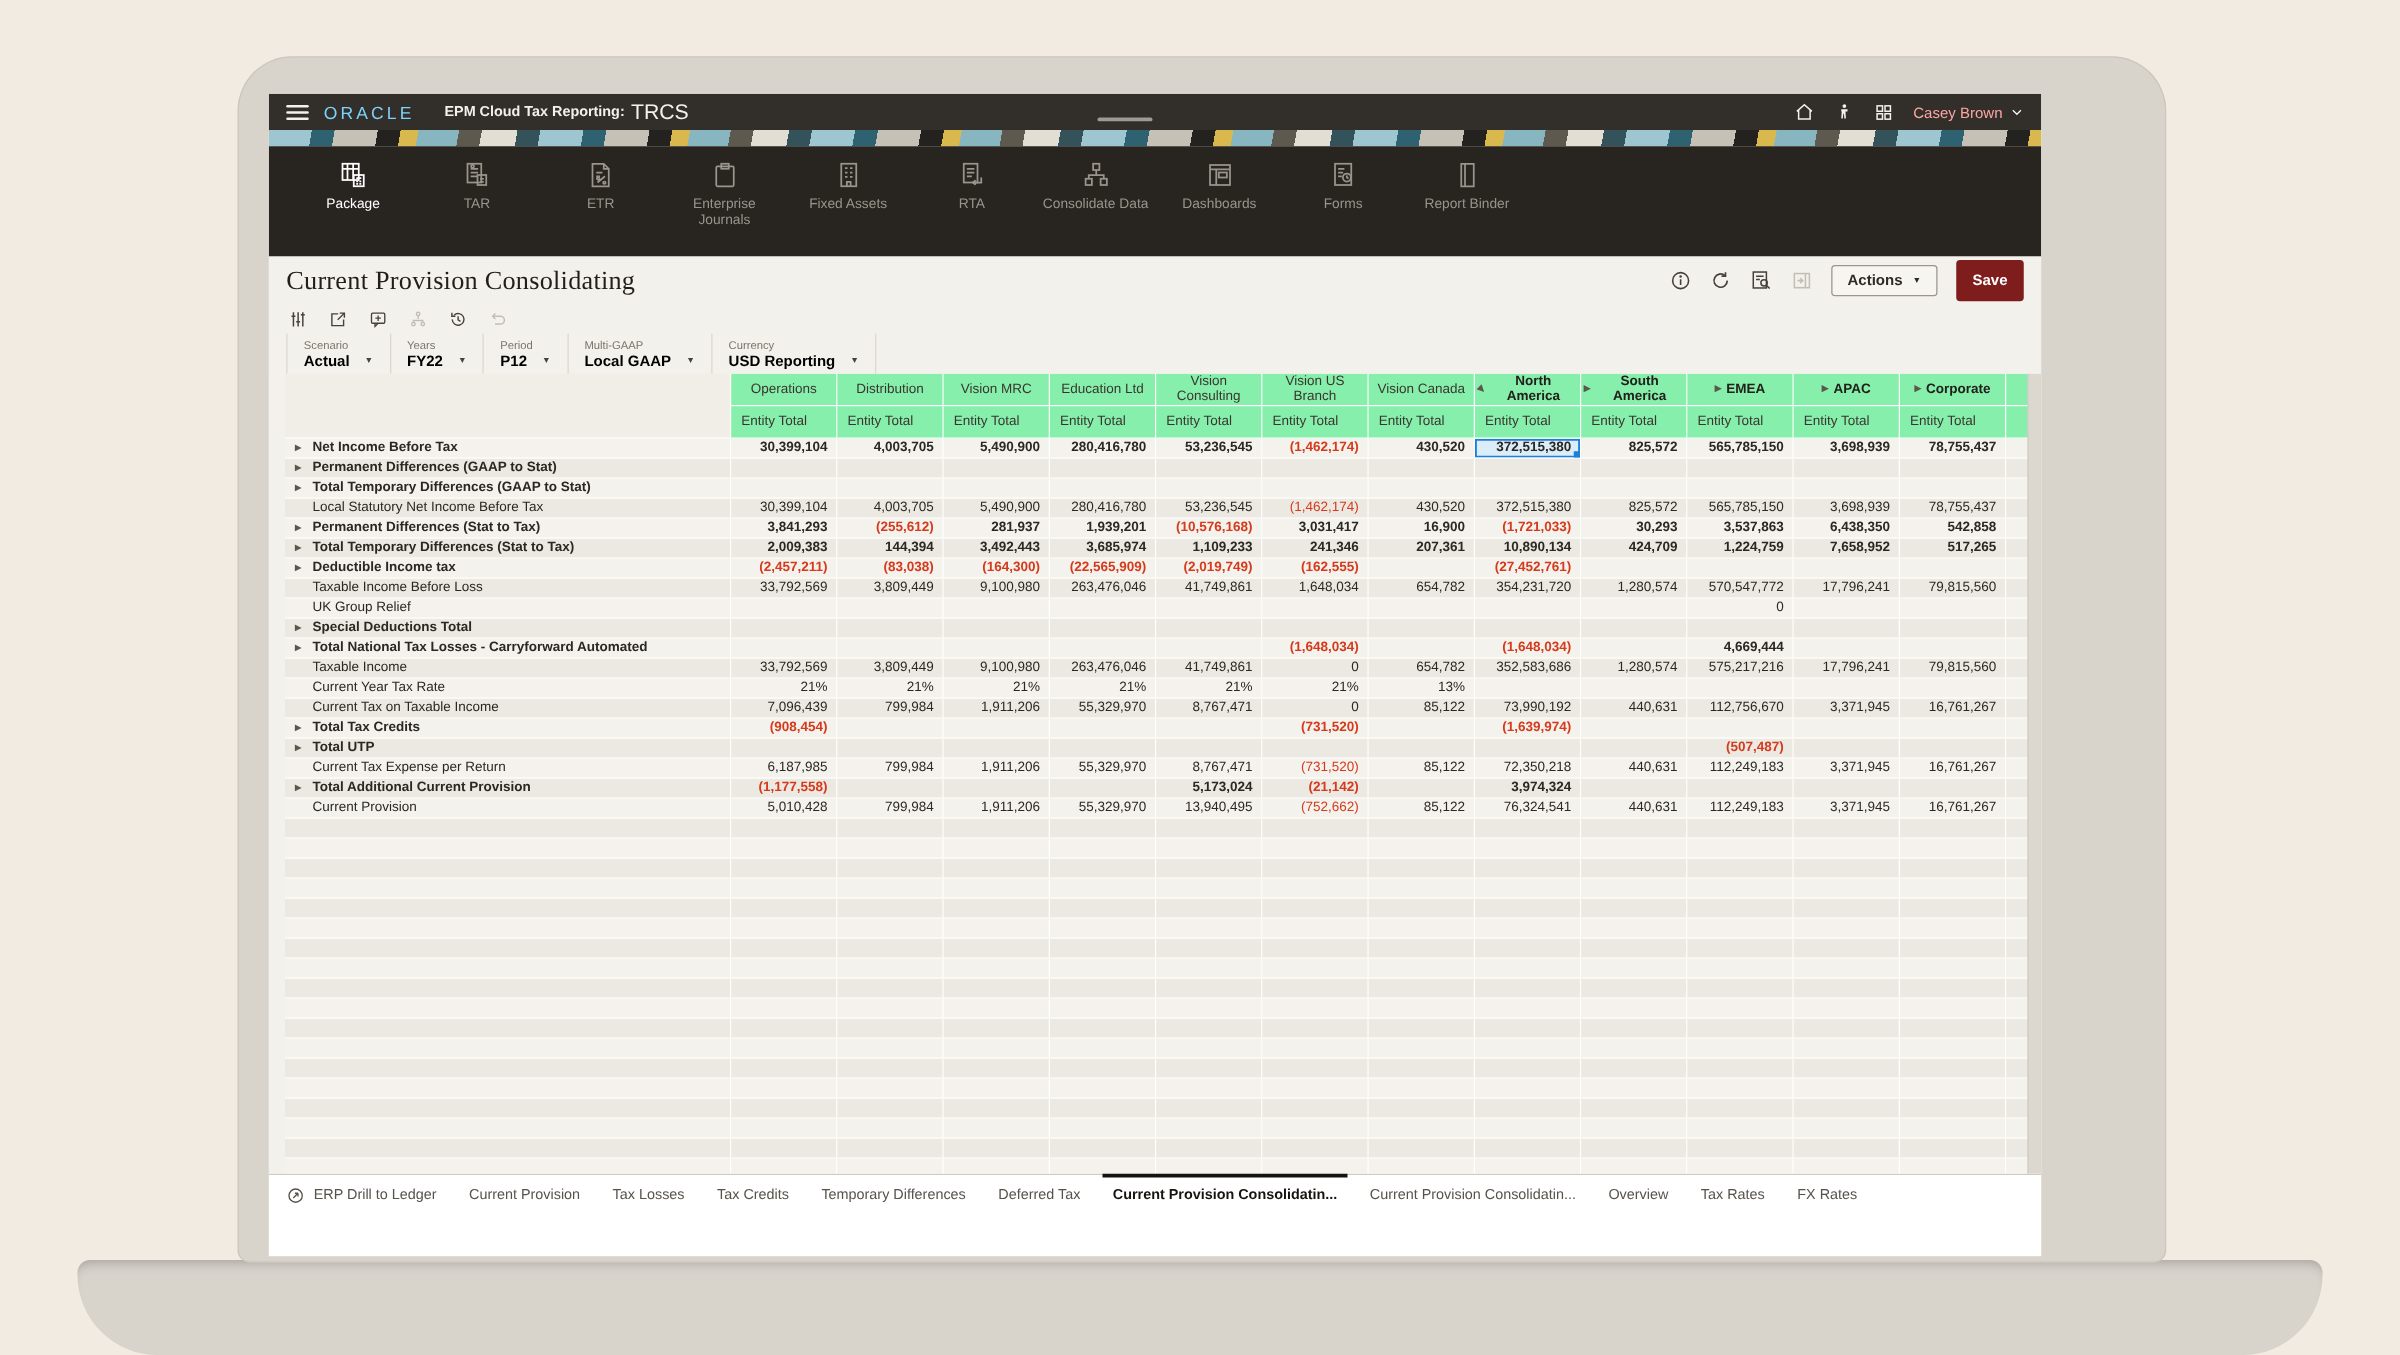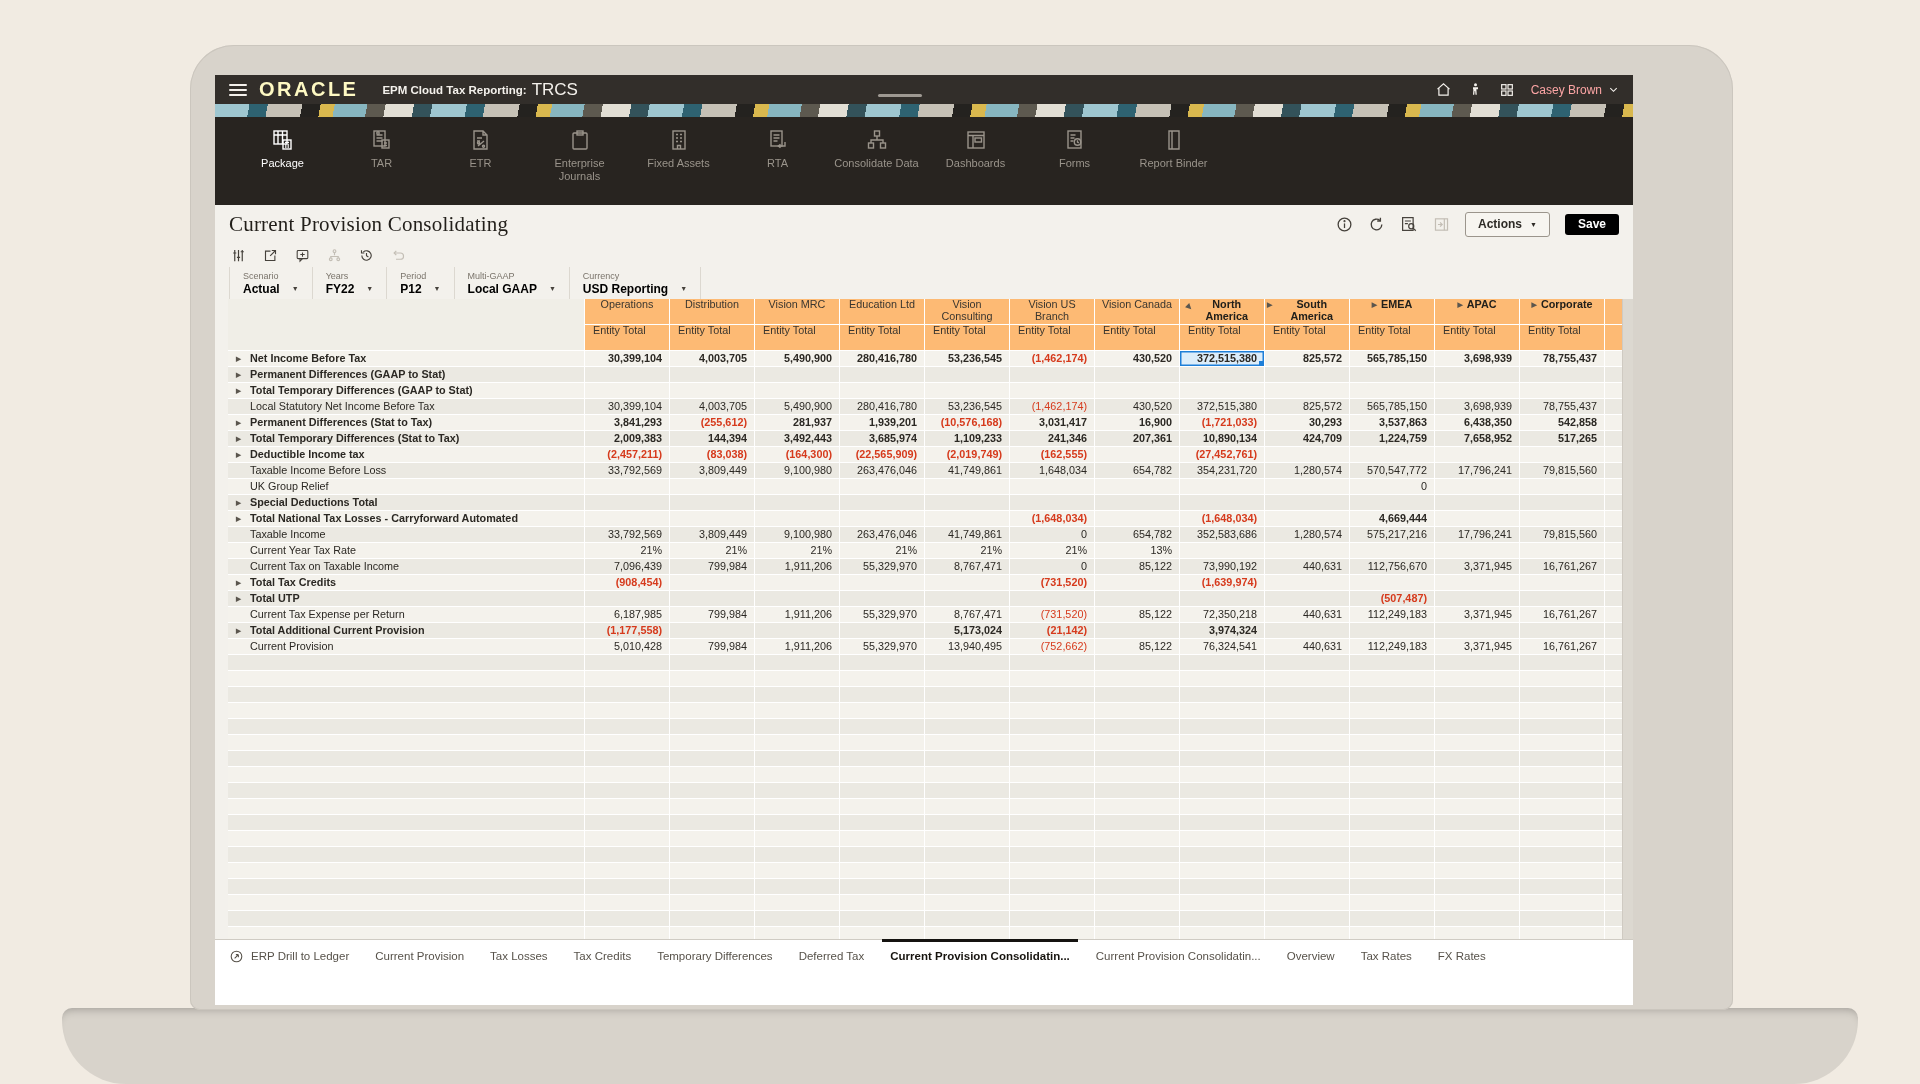--- a/index.html
+++ b/index.html
@@ -14,21 +14,21 @@
     background:#d8d3cb; border-radius:10px 10px 64px 64px;
     box-shadow: inset 0 8px 10px -7px rgba(0,0,0,.28); }
   .screen { position:absolute; left:215px; top:75px; width:1418px; height:930px;
     background:#f3f1ec; overflow:hidden; display:flex; flex-direction:column; }
   .cam-dash { position:absolute; left:663px; top:19px; width:44px; height:3px; background:#b9b4ac; border-radius:2px; opacity:.8; z-index:5;}
 
   
   .topbar { height:29px; background:#322e2a; display:flex; align-items:center; color:#f4f1ec; flex:0 0 auto; position:relative;}
   .hamburger { width:18px; margin:0 12px 0 14px; cursor:pointer; }
   .hamburger div { height:2px; background:#f4f1ec; margin:3px 0; border-radius:1px;}
-  .oracle-logo { font-weight:700; font-size:20px; letter-spacing:2.5px; color:#fef9c3; }
+  .oracle-logo { font-weight:400; font-size:14px; letter-spacing:2.5px; color:#7dd3fc; }
   .app-title { margin-left:24px; font-size:11.5px; font-weight:700; }
   .app-code { font-size:17px; font-weight:400; margin-left:5px; }
   .topbar-right { margin-left:auto; display:flex; align-items:center; gap:16px; padding-right:14px; }
   .topbar-right svg { display:block; }
   .user-chip { display:flex; align-items:center; gap:6px; font-size:12px; color:#fca5a5; cursor:pointer;}
 
   
   .banner { height:13px; flex:0 0 auto;
     background: repeating-linear-gradient(100deg,
       #9ec6d0 0 34px, #2e6271 34px 52px, #c6c1b6 52px 86px, #24221f 86px 104px,
@@ -45,21 +45,21 @@
 
   
   .title-row { height:38px; display:flex; align-items:center; padding:0 14px; flex:0 0 auto; }
   .page-title { font-family:"Liberation Serif", serif; font-size:21px; color:#221f1a; letter-spacing:.2px;}
   .title-actions { margin-left:auto; display:flex; align-items:center; gap:15px; }
   .ticon { color:#44403a; display:flex; }
   .ticon.disabled { color:#c3beb5; }
   .btn-actions { height:25px; border:1px solid #9b958c; border-radius:3px; background:#f7f5f0;
     font-size:12px; font-weight:700; color:#2e2b26; display:flex; align-items:center; gap:8px; padding:0 12px; cursor:pointer;}
   .btn-actions .caret { font-size:7px; color:#2e2b26; }
-  .btn-save { height:21px; border-radius:3px; background:#000000; color:#fff; font-size:12px; font-weight:700;
+  .btn-save { height:33px; border-radius:3px; background:#7f1d1d; color:#fff; font-size:12px; font-weight:700;
     display:flex; align-items:center; padding:0 13px; border:none; cursor:pointer; }
 
   
   .toolbar { height:24px; display:flex; align-items:center; gap:17px; padding-left:16px; flex:0 0 auto;}
   .tbicon { color:#45413b; display:flex; }
   .tbicon.disabled { color:#c3beb5; }
 
   
   .pov { height:32px; display:flex; padding-left:14px; flex:0 0 auto; }
   .pov-seg { display:flex; flex-direction:column; justify-content:center; padding:0 13px;
@@ -70,22 +70,22 @@
   .pov-value { font-size:12px; font-weight:600; color:#000000; }
   .pov-caret { font-size:7px; color:#46423c; }
 
   
   .grid { flex:1 1 auto; position:relative; overflow:hidden; background:#f3f1ec; }
   .grow { display:flex; }
   .gutter { width:13px; flex:0 0 auto; }
   .corner-cell { width:357px; height:52px; flex:0 0 auto; background:#f0eee7;
     border-right:1px solid #fff; border-bottom:1px solid #fff; }
   .ghr { display:flex; }
-  .hcell { width:85px; height:26px; flex:0 0 auto; background:#fdba74; border-right:1px solid #fff; border-bottom:1px solid #fff;
-    font-size:10.8px; color:#3a362f; display:flex; justify-content:center; text-align:center; line-height:11.5px; padding:0 2px; position:relative; cursor:pointer;}
+  .hcell { width:85px; height:26px; flex:0 0 auto; background:#86efac; border-right:1px solid #fff; border-bottom:1px solid #fff;
+    font-size:10.8px; color:#3a362f; display:flex; align-items:center; justify-content:center; text-align:center; line-height:11.5px; padding:0 2px; position:relative; cursor:pointer;}
   .hcell.parent { font-weight:700; color:#22201b; }
   .hcell .xarrow { font-size:7px; color:#5b564e; margin-right:4px; }
   .hcell .xarrow.expanded { display:inline-block; transform:rotate(45deg); }
   .hcell.sub { justify-content:flex-start; padding-left:8px; text-align:left; }
   .hcell.partial { width:24px; border-right:none; }
   .drow { display:flex; }
   .drow .cell { height:16px; line-height:15px; }
   .label-cell { width:357px; flex:0 0 auto; position:relative; padding-left:22px; font-size:10.8px; color:#2b2823;
     border-right:1px solid #fff; border-bottom:1px solid #fff; white-space:nowrap; overflow:hidden; cursor:pointer;}
   .label-cell.bold { font-weight:700; }

